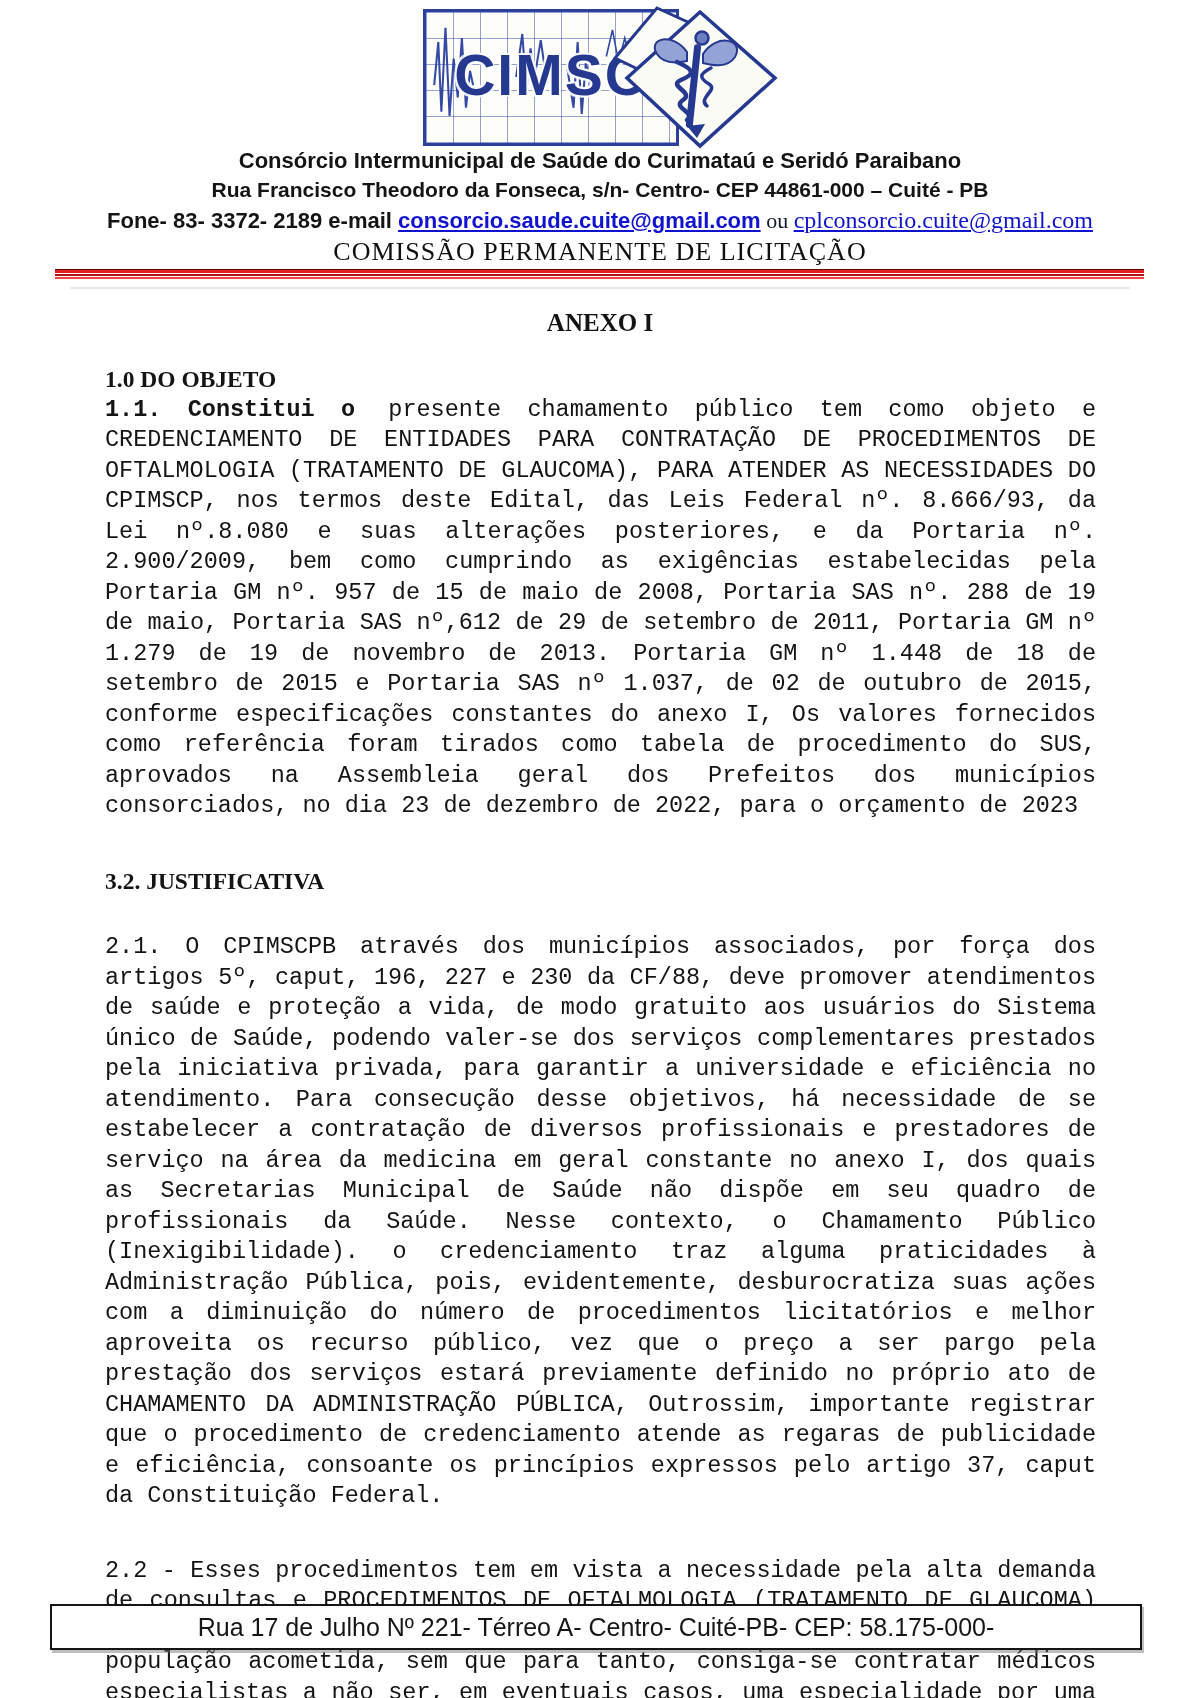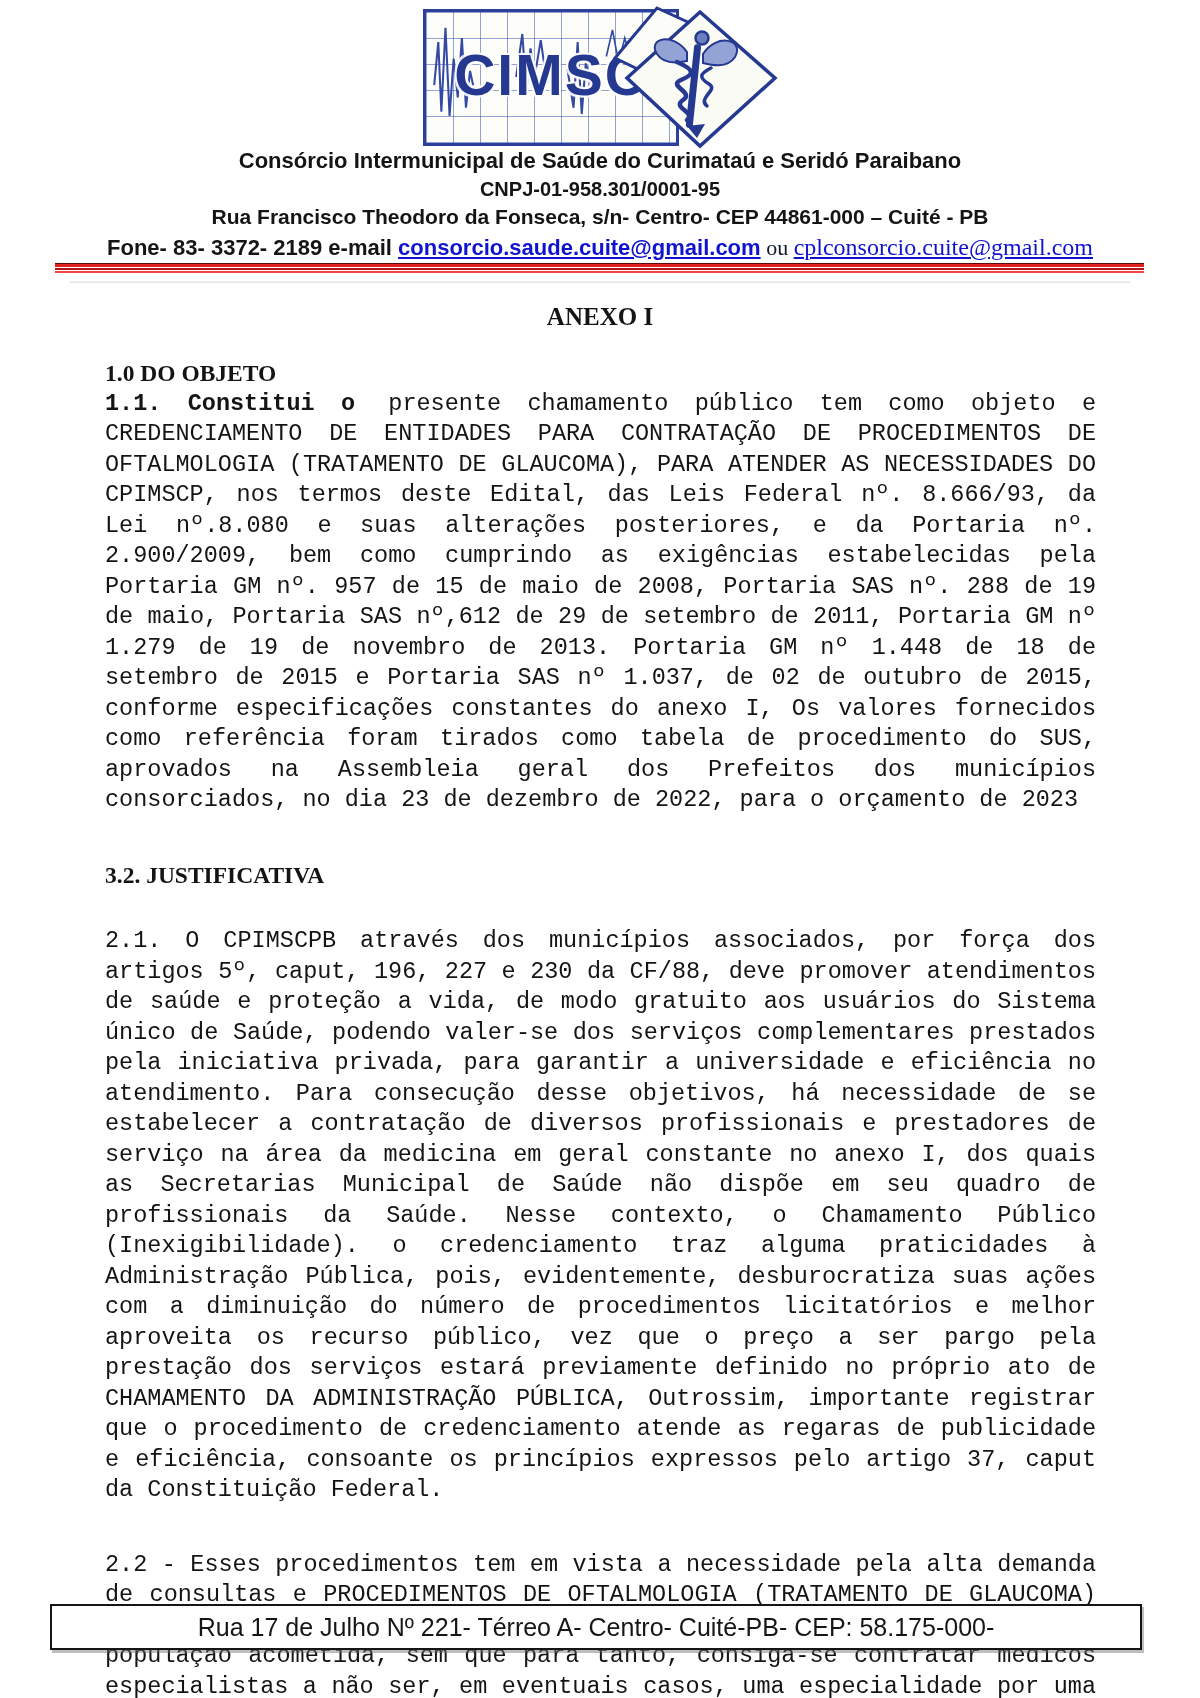--- a/index.html
+++ b/index.html
@@ -103,23 +103,23 @@
         <circle cx="9" cy="-38" r="6.5" fill="#6b7fc0" stroke="#24398f" stroke-width="2.5"></circle>
         <rect x="-2" y="-32" width="7" height="84" rx="3" fill="#24398f" transform="rotate(6)"></rect>
         <polygon points="4,62 -6,50 12,48" fill="#24398f"></polygon>
         <path d="M -16,-14 C 2,-6 2,-2 -12,4 C -26,10 2,16 -10,24 C -22,32 4,36 -6,44" fill="none" stroke="#24398f" stroke-width="4.5" stroke-linecap="round"></path>
         <path d="M 18,-8 C 6,-2 6,2 16,8 C 26,14 4,22 14,30" fill="none" stroke="#24398f" stroke-width="3.5" stroke-linecap="round"></path>
       </g>
     </svg>
   </div>
 
   <div class="hdr l1">Consórcio Intermunicipal de Saúde do  Curimataú e Seridó Paraibano</div>
-  <div class="hdr l2">CNPJ-01-958.301/0001-95</div>
   <div class="hdr l3">Rua Francisco Theodoro da Fonseca, s/n-  Centro- CEP 44861-000 – Cuité - PB</div>
   <div class="hdr l4"><span>Fone- 83- 3372- 2189 e-mail </span><a href="#">consorcio.saude.cuite@gmail.com</a><span class="or"> ou </span><a href="#" class="mail2">cplconsorcio.cuite@gmail.com</a></div>
+  <div class="commission">COMISSÃO PERMANENTE DE LICITAÇÃO</div>
 
   <div class="redsep"></div>
   <div class="redsep-echo"></div>
 
   <div class="title annex">ANEXO I</div>
 
   <div class="bodytxt">
     <h3>1.0 DO OBJETO</h3>
     <p><span class="b">1.1.  Constitui o</span><span> presente chamamento público tem como objeto e CREDENCIAMENTO DE ENTIDADES PARA CONTRATAÇÃO DE PROCEDIMENTOS DE OFTALMOLOGIA (TRATAMENTO DE GLAUCOMA), PARA ATENDER AS NECESSIDADES DO CPIMSCP, nos termos deste Edital, das Leis Federal nº. 8.666/93, da Lei nº.8.080 e suas alterações posteriores, e da Portaria nº. 2.900/2009, bem como cumprindo as exigências estabelecidas pela Portaria GM nº. 957 de 15 de maio de 2008, Portaria SAS nº. 288 de 19 de maio, Portaria SAS nº,612 de 29 de setembro de 2011, Portaria GM nº 1.279 de 19 de novembro de 2013. Portaria GM nº 1.448 de 18 de setembro de 2015 e Portaria SAS nº 1.037, de 02 de outubro de 2015, conforme especificações constantes do anexo I, Os valores fornecidos como referência foram tirados como tabela de procedimento do SUS, aprovados na Assembleia geral dos Prefeitos dos municípios consorciados, no dia 23 de dezembro de 2022, para o orçamento de 2023</span></p>
 

